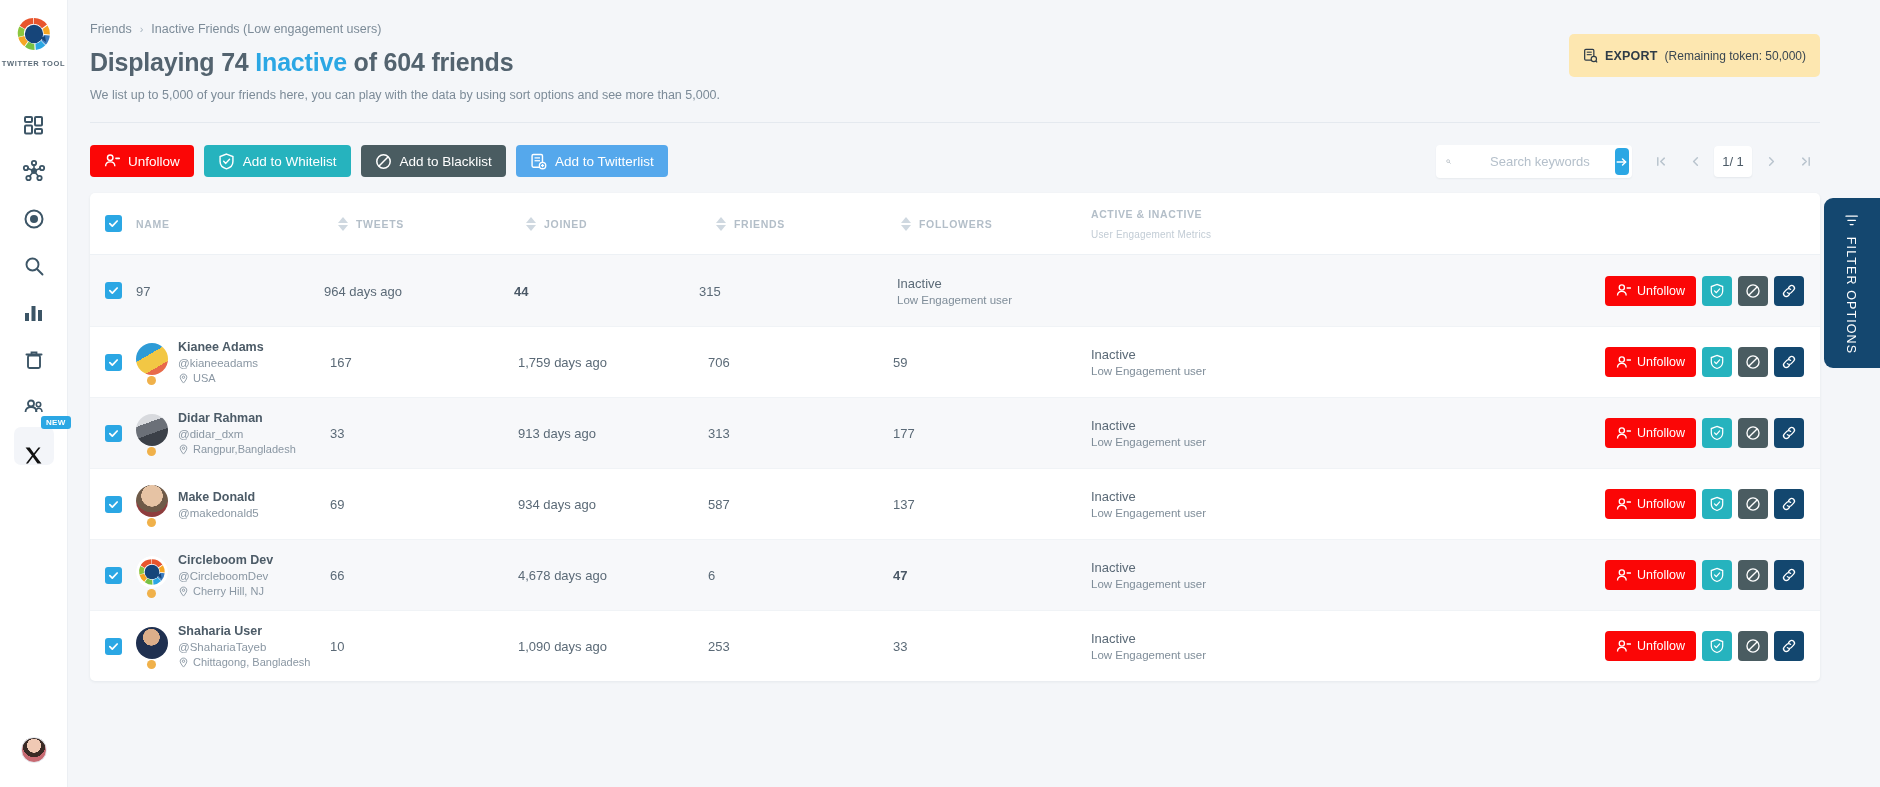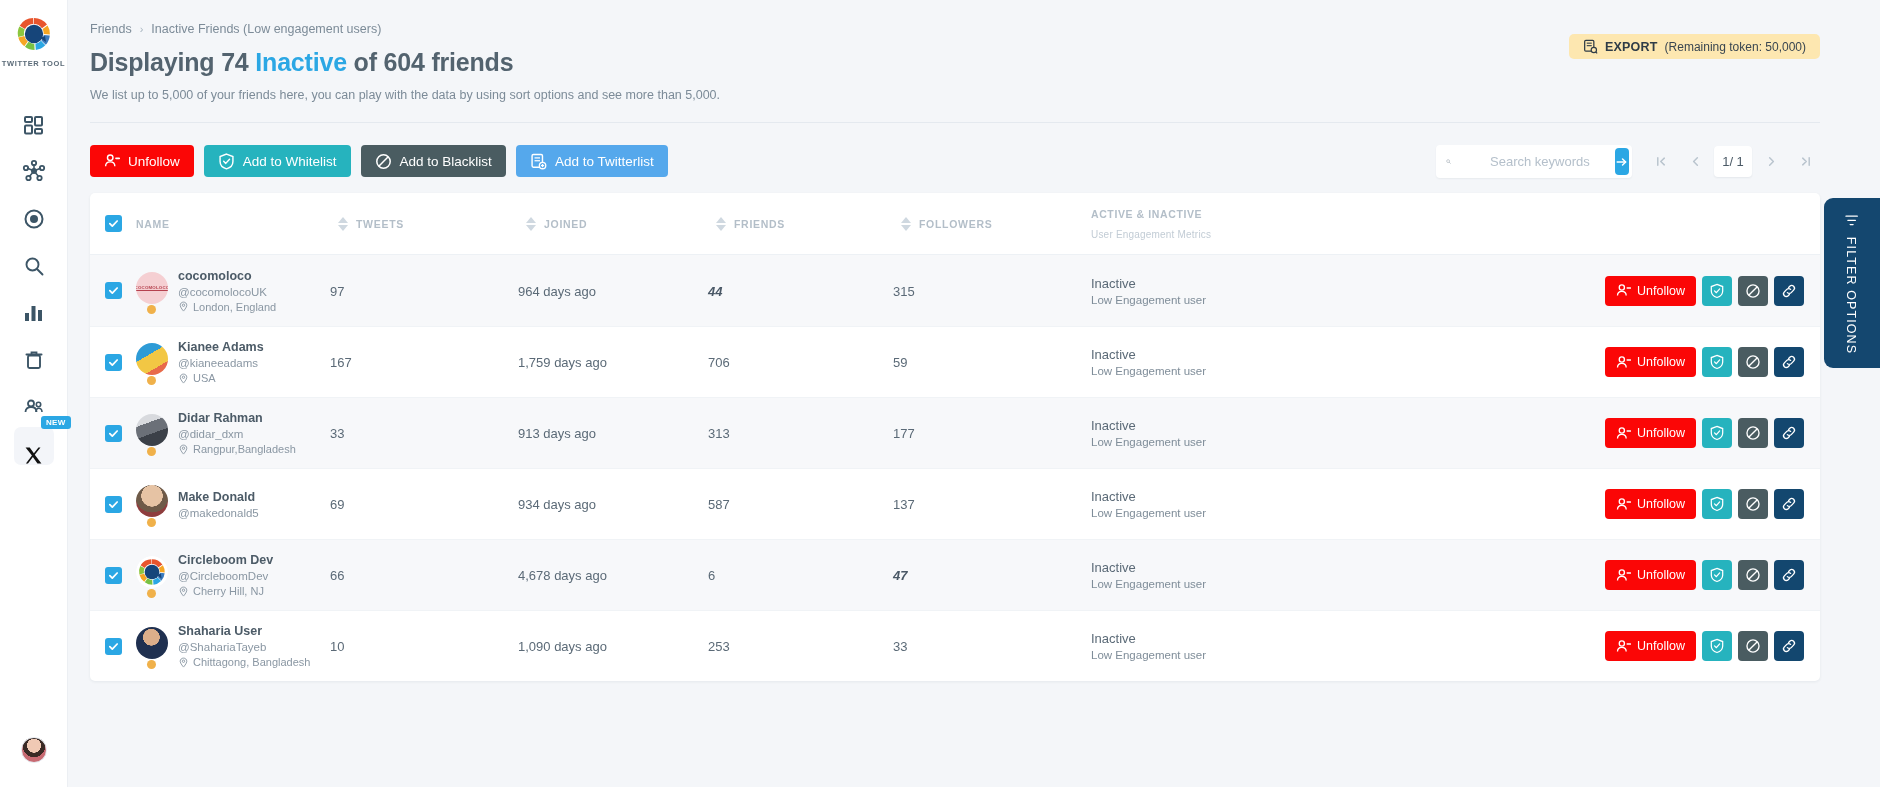--- a/index.html
+++ b/index.html
@@ -61,21 +61,21 @@
     font-size: 25px; font-weight: 700; color: #53636f; letter-spacing: -0.2px;
   }
   .page-title .hl { color: #2ba7e4; }
   .page-sub { margin-top: 11px; font-size: 12.5px; color: #7c8b98; }
 
   .divider { margin: 20px 0 0 0; height: 1px; background: #e4e9ef; }
 
   .export-btn {
     position: absolute; top: 34px; right: 60px;
     background: #fde7b0; border-radius: 5px;
-    padding: 5px 14px; display: flex; align-items: center; gap: 7px;
+    padding: 14px 14px; display: flex; align-items: center; gap: 7px;
     font-size: 12px; color: #2f3c47; cursor: pointer; white-space: nowrap;
     min-width: 236px;
   }
   .export-btn b { font-size: 12.5px; font-weight: 700; letter-spacing:.2px; }
   .export-btn .rem { color:#394651; }
 
   
   .toolbar { display: flex; align-items: center; margin-top: 22px; position: relative; }
   .btn {
     display: inline-flex; align-items: center; gap: 8px;
@@ -159,21 +159,21 @@
   }
   .dot {
     position: absolute; bottom: -4px; left: 11px;
     width: 9px; height: 9px; border-radius: 50%; background: #f0b14a;
   }
   .pname { font-size: 12.5px; font-weight: 700; color: #4c5b67; }
   .phandle { font-size: 11.5px; color: #8a97a3; margin-top: 3px; }
   .ploc { font-size: 11px; color: #8a97a3; margin-top: 3px; display: flex; align-items: center; gap: 4px; }
 
   .cell-val { font-size: 13px; color: #5b6a77; }
-  .cell-val.b { font-weight: 700; color: #4a5866; font-style: italic; }
+  .cell-val.b { font-weight: 700; color: #4a5866; }
 
   .st-title { font-size: 13px; color: #5b6a77; }
   .st-sub { font-size: 11.5px; color: #7f8d99; margin-top: 3px; }
 
   .row-actions { display: flex; align-items: center; gap: 6px; }
   .ra-unfollow {
     background: #fb0606; color: #fff; height: 30px; border-radius: 4px;
     display: flex; align-items: center; gap: 6px; padding: 0 11px; font-size: 12.5px; cursor: pointer;
   }
   .ra-ico {
@@ -453,43 +453,20 @@
           <div class="c-actions"></div>
         </div>
 
         <div id="rows">
             <div class="trow alt">
               <div class="c-check">
                 <div class="chk">
                   <svg width="11" height="11" viewBox="0 0 12 12">
                     <path d="M2 6.2 L4.7 8.9 L10 3.3" fill="none" stroke="#fff" stroke-width="1.9" stroke-linecap="round" stroke-linejoin="round"></path>
                   </svg>
-                </div>
-              </div>
-              <div class="c-name">
-                <div class="person">
-                  <div class="avatar-wrap">
-                    <div class="avatar">
-                      <div style="width:100%;height:100%;background:#f5cfd2;display:flex;align-items:center;justify-content:center;">
-                        <span style="font-size:4.4px;letter-spacing:.2px;color:#b5414e;font-weight:700;border-bottom:1px solid #b5414e;">COCOMOLOCO</span>
-                      </div>
-                    </div>
-                    <div class="dot"></div>
-                  </div>
-                  <div>
-                    <div class="pname">cocomoloco</div>
-                    <div class="phandle">@cocomolocoUK</div>
-                    <div class="ploc">
-                      <svg width="11" height="11" viewBox="0 0 12 12">
-                        <path d="M6 1.2 c2.1 0 3.6 1.5 3.6 3.5 C9.6 7 6 11 6 11 S2.4 7 2.4 4.7 C2.4 2.7 3.9 1.2 6 1.2 z" fill="none" stroke="#8a97a3" stroke-width="1"></path>
-                        <circle cx="6" cy="4.6" r="1.3" fill="none" stroke="#8a97a3" stroke-width="1"></circle>
-                      </svg>
-                      <span>London, England</span>
-                    </div>
-                  </div>
                 </div>
               </div>
               <div class="c-tweets"><span class="cell-val">97</span></div>
               <div class="c-joined"><span class="cell-val">964 days ago</span></div>
               <div class="c-friends"><span class="cell-val b">44</span></div>
               <div class="c-followers"><span class="cell-val">315</span></div>
               <div class="c-status">
                 <div class="st-title">Inactive</div>
                 <div class="st-sub">Low Engagement user</div>
               </div>

